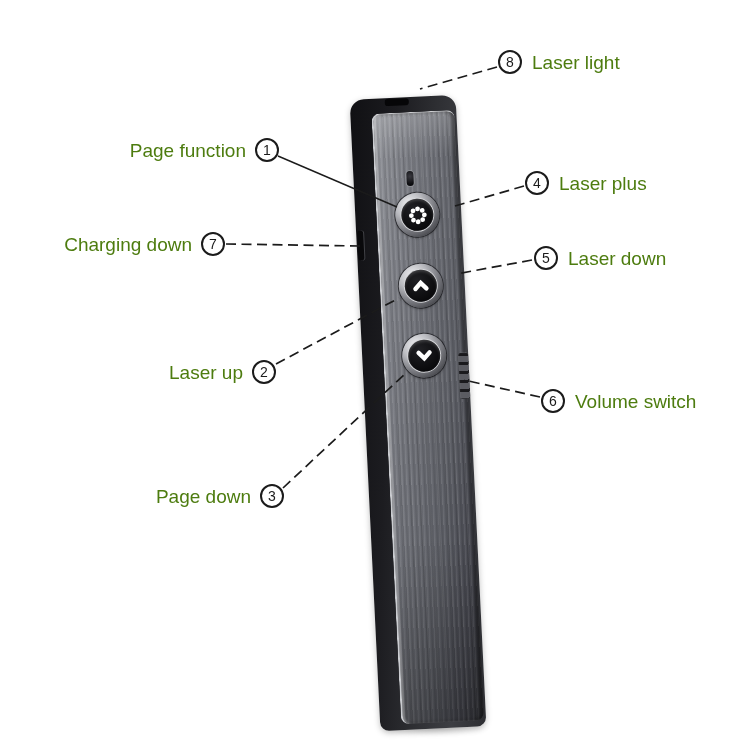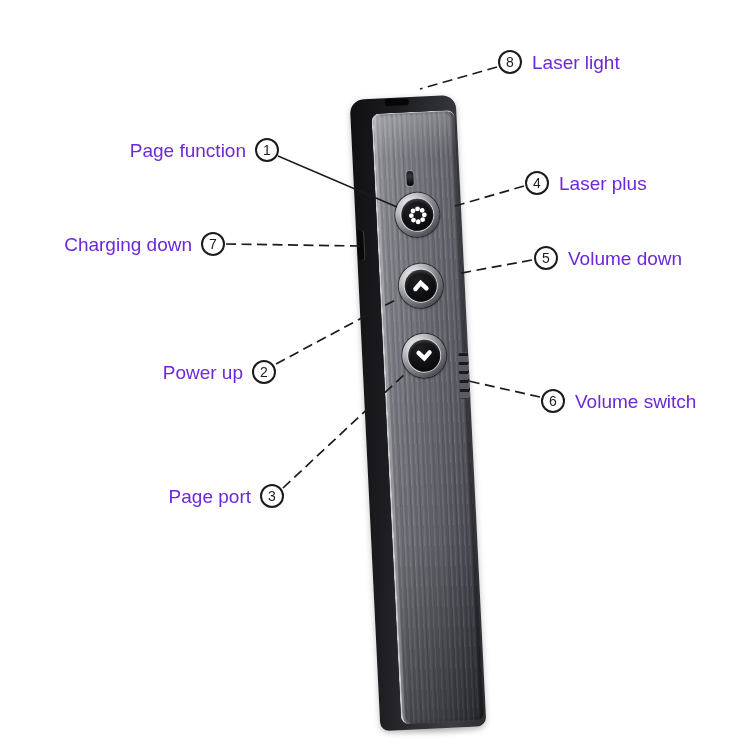--- a/index.html
+++ b/index.html
@@ -80,21 +80,21 @@
   
   #callouts{position:absolute;inset:0;z-index:3;}
   .callout{position:absolute;width:24px;height:24px;}
   .callout .num{
     display:block;width:20px;height:20px;border:2px solid #1b1b1b;border-radius:50%;
     color:#1b1b1b;font-size:14px;line-height:20px;text-align:center;
     background:transparent;
   }
   .callout .lbl{
     position:absolute;top:50%;transform:translateY(-50%);
-    white-space:nowrap;color:#6d28d9;font-size:19px;line-height:25px;
+    white-space:nowrap;color:#4d7c0f;font-size:19px;line-height:25px;
   }
   .callout.left .lbl{right:calc(100% + 9px);}
   .callout.right .lbl{left:calc(100% + 10px);}
 </style>
 </head>
 <body>
 
 <div id="stage">
 
   <div id="device-shadow"></div>
@@ -153,33 +153,33 @@
       <line x1="497" y1="67" x2="420" y2="89" class="dashed"></line>
     </svg>
 
   <div id="callouts">
       <div class="callout left" style="left: 255px; top: 138px;">
         <span class="num">1</span>
         <span class="lbl">Page function</span>
       </div>
       <div class="callout left" style="left: 252px; top: 360px;">
         <span class="num">2</span>
-        <span class="lbl">Power up</span>
+        <span class="lbl">Laser up</span>
       </div>
       <div class="callout left" style="left: 260px; top: 484px;">
         <span class="num">3</span>
-        <span class="lbl">Page port</span>
+        <span class="lbl">Page down</span>
       </div>
       <div class="callout right" style="left: 525px; top: 171px;">
         <span class="num">4</span>
         <span class="lbl">Laser plus</span>
       </div>
       <div class="callout right" style="left: 534px; top: 246px;">
         <span class="num">5</span>
-        <span class="lbl">Volume down</span>
+        <span class="lbl">Laser down</span>
       </div>
       <div class="callout right" style="left: 541px; top: 389px;">
         <span class="num">6</span>
         <span class="lbl">Volume switch</span>
       </div>
       <div class="callout left" style="left: 201px; top: 232px;">
         <span class="num">7</span>
         <span class="lbl">Charging down</span>
       </div>
       <div class="callout right" style="left: 498px; top: 50px;">

